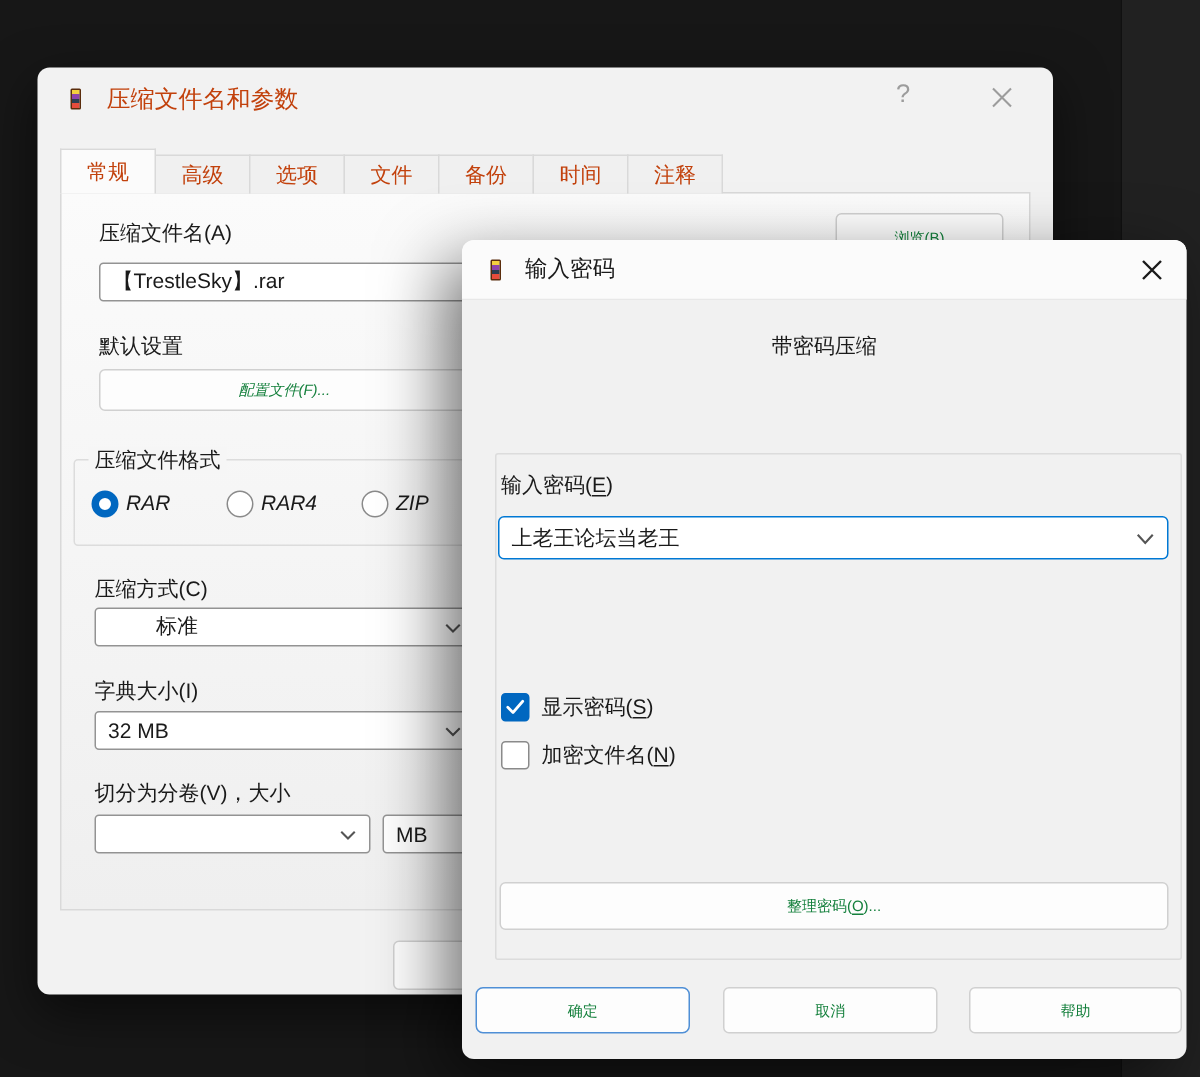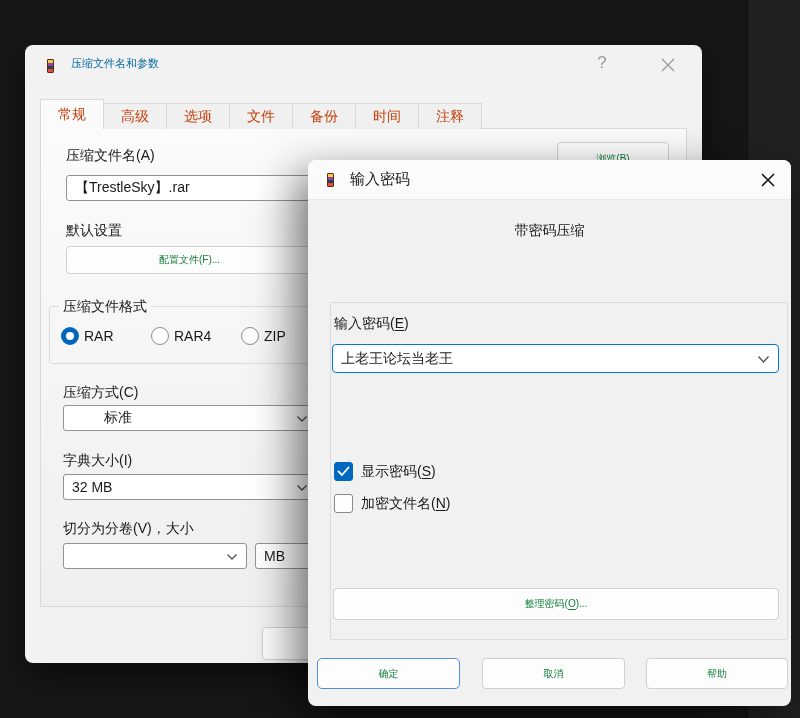--- a/index.html
+++ b/index.html
@@ -41,38 +41,38 @@
     background:linear-gradient(#f4d03f 0 25%, #8e44ad 25% 50%, #2c3e50 50% 75%, #e74c3c 75% 100%);
     border:1px solid #5a2d0c; border-radius:1px;
   }
 
   
   #main-dialog {
     left:25px; top:45px; width:677px; height:618px; background:#f2f2f2;
     box-shadow:0 12px 34px rgba(0,0,0,.55);
   }
   #main-dialog .titlebar { position:absolute; left:0; top:0; width:100%; height:42px; }
-  #main-dialog .title { position:absolute; left:46px; top:11px; font-size:11px; color:#0369a1; }
+  #main-dialog .title { position:absolute; left:46px; top:11px; font-size:16px; color:#c2410c; }
   #main-dialog .help-glyph { position:absolute; left:566px; top:8px; font-size:17px; color:#9c9c9c; width:22px; text-align:center; }
   #main-dialog .close-x { position:absolute; left:633px; top:10px; width:20px; height:20px; }
 
   .tabs { position:absolute; left:15px; top:57px; height:27px; display:flex; align-items:flex-end; z-index:3; }
   .tab {
     height:26px; width:64px; display:flex; align-items:center; justify-content:center;
     font-size:14px; color:#c2410c; background:#f0f0f0;
     border:1px solid #d9d9d9; border-bottom:none; margin-right:-1px;
   }
   .tab.selected { height:30px; background:#fbfbfb; position:relative; z-index:4; }
 
   .tabpanel {
     position:absolute; left:15px; top:83px; width:647px; height:479px;
     background:linear-gradient(#fbfbfb, #efefef); border:1px solid #d9d9d9; z-index:2;
   }
 
-  .radio { display:flex; align-items:center; gap:5px; position:absolute; font-size:14px; }
+  .radio { display:flex; align-items:flex-start; gap:5px; position:absolute; font-size:14px;font-style:italic; }
   .radio .dot { width:18px; height:18px; border-radius:50%; background:#fff; border:1px solid #8a8a8a; }
   .radio.checked .dot { border:5px solid #0067c0; }
 
   
   #pw-dialog {
     left:308px; top:160px; width:483px; height:546px; background:#f1f1f1;
     box-shadow:-12px 14px 44px rgba(0,0,0,.55); z-index:10;
   }
   #pw-dialog .titlebar {
     position:absolute; left:0; top:0; width:100%; height:40px;
@@ -133,21 +133,21 @@
   <div class="tabpanel">
     <span class="label" style="left:25px; top:18px;">压缩文件名(A)</span>
     <div class="field" style="left:25px; top:46px; width:475px; height:26px;">
       <span class="val">【TrestleSky】.rar</span>
     </div>
     <div class="btn" style="left:516px; top:13px; width:112px; height:33px;">
       <span>浏览(B)</span>
     </div>
 
     <span class="label" style="left:25px; top:93px;">默认设置</span>
-    <div class="btn" style="left:25px; top:117px; width:247px; height:28px;">
+    <div class="btn" style="left:25px; top:117px; width:247px; height:28px;font-style:italic;">
       <span>配置文件(F)...</span>
     </div>
 
     <div class="groupbox" style="left:8px; top:177px; width:332px; height:58px;"></div>
     <span class="grouplabel" style="left:18px; top:169px; background:#f6f6f6;">压缩文件格式</span>
     <div class="radio checked" style="left:20px; top:198px;">
       <span class="dot"></span>
       <span>RAR</span>
     </div>
     <div class="radio" style="left:110px; top:198px;">

